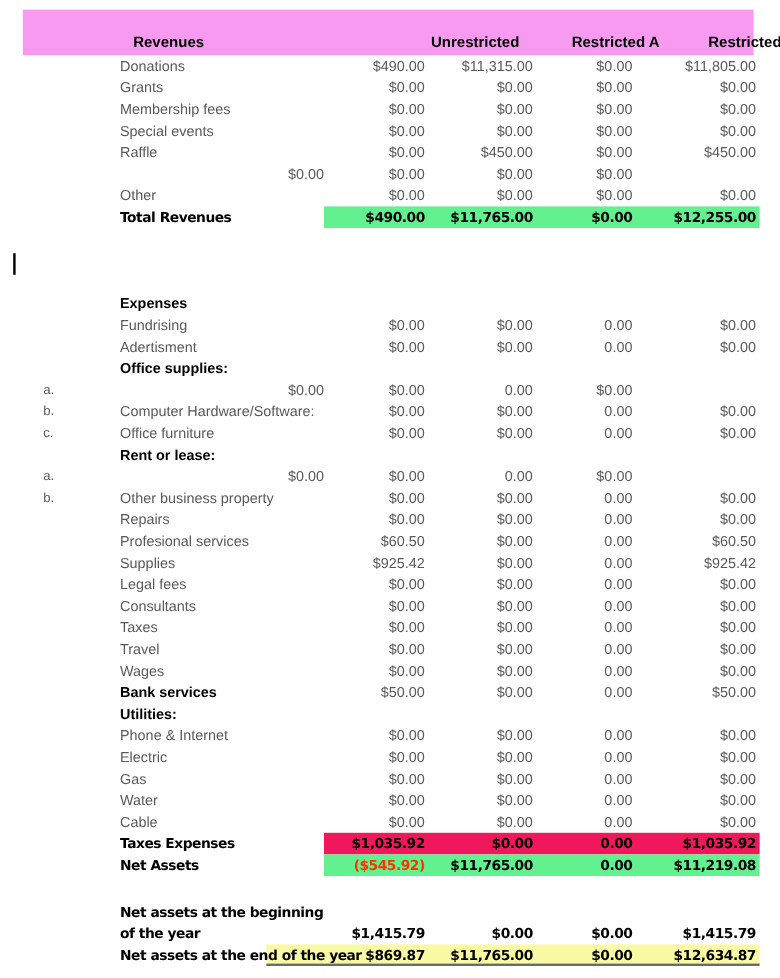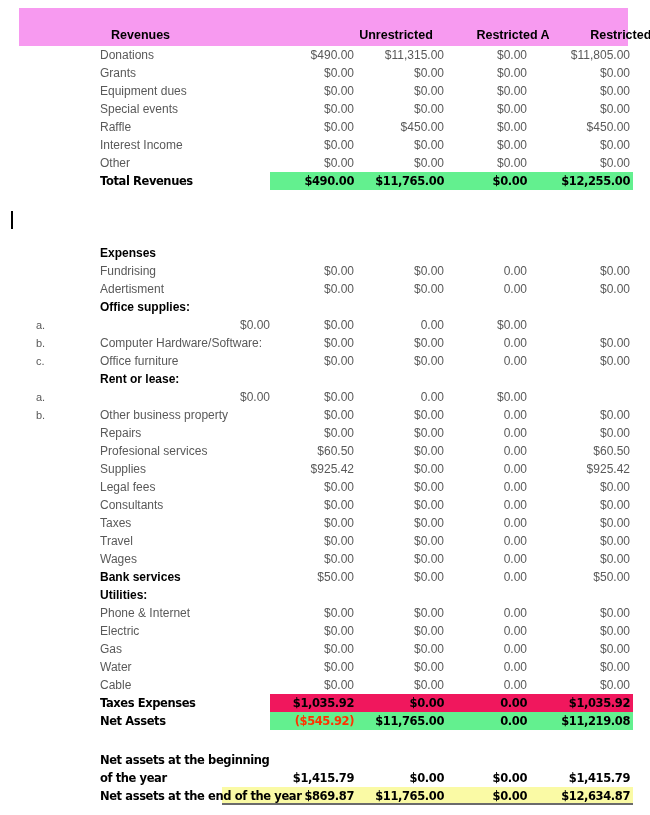--- a/index.html
+++ b/index.html
@@ -76,21 +76,21 @@
     <div class="cell prefix"></div>
     <div class="cell label">Grants</div>
     <div class="cell v">$0.00</div>
     <div class="cell v">$0.00</div>
     <div class="cell v">$0.00</div>
     <div class="cell v">$0.00</div>
   </div>
       <div class="row">
     <div class="cell gutter"></div>
     <div class="cell prefix"></div>
-    <div class="cell label">Equipment dues</div>
+    <div class="cell label">Membership fees</div>
     <div class="cell v">$0.00</div>
     <div class="cell v">$0.00</div>
     <div class="cell v">$0.00</div>
     <div class="cell v">$0.00</div>
   </div>
       <div class="row">
     <div class="cell gutter"></div>
     <div class="cell prefix"></div>
     <div class="cell label">Special events</div>
     <div class="cell v">$0.00</div>
@@ -103,21 +103,20 @@
     <div class="cell prefix"></div>
     <div class="cell label">Raffle</div>
     <div class="cell v">$0.00</div>
     <div class="cell v">$450.00</div>
     <div class="cell v">$0.00</div>
     <div class="cell v">$450.00</div>
   </div>
       <div class="row">
     <div class="cell gutter"></div>
     <div class="cell prefix"></div>
-    <div class="cell label">Interest Income</div>
     <div class="cell v">$0.00</div>
     <div class="cell v">$0.00</div>
     <div class="cell v">$0.00</div>
     <div class="cell v">$0.00</div>
   </div>
       <div class="row">
     <div class="cell gutter"></div>
     <div class="cell prefix"></div>
     <div class="cell label">Other</div>
     <div class="cell v">$0.00</div>

